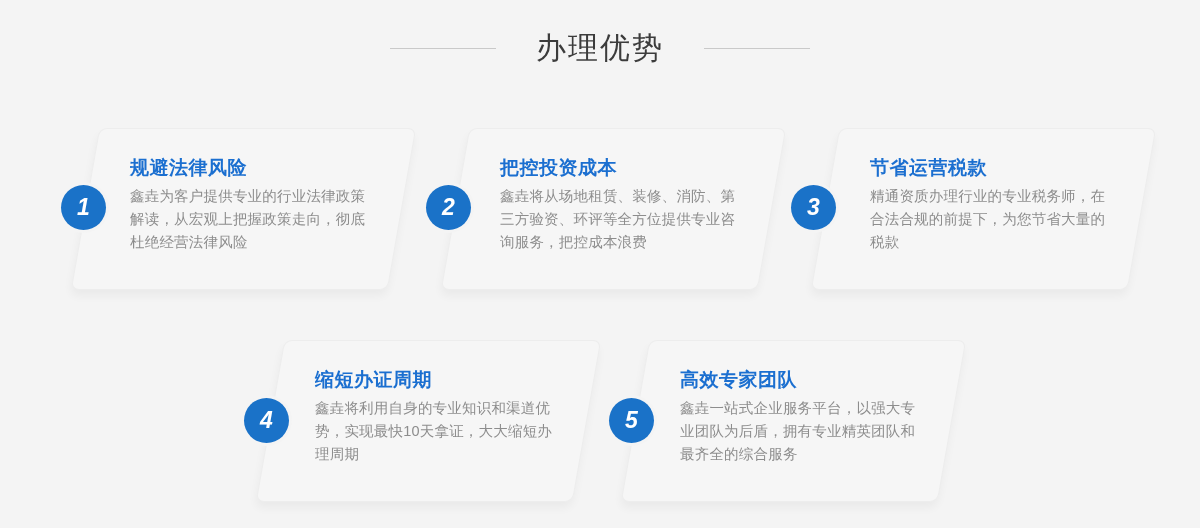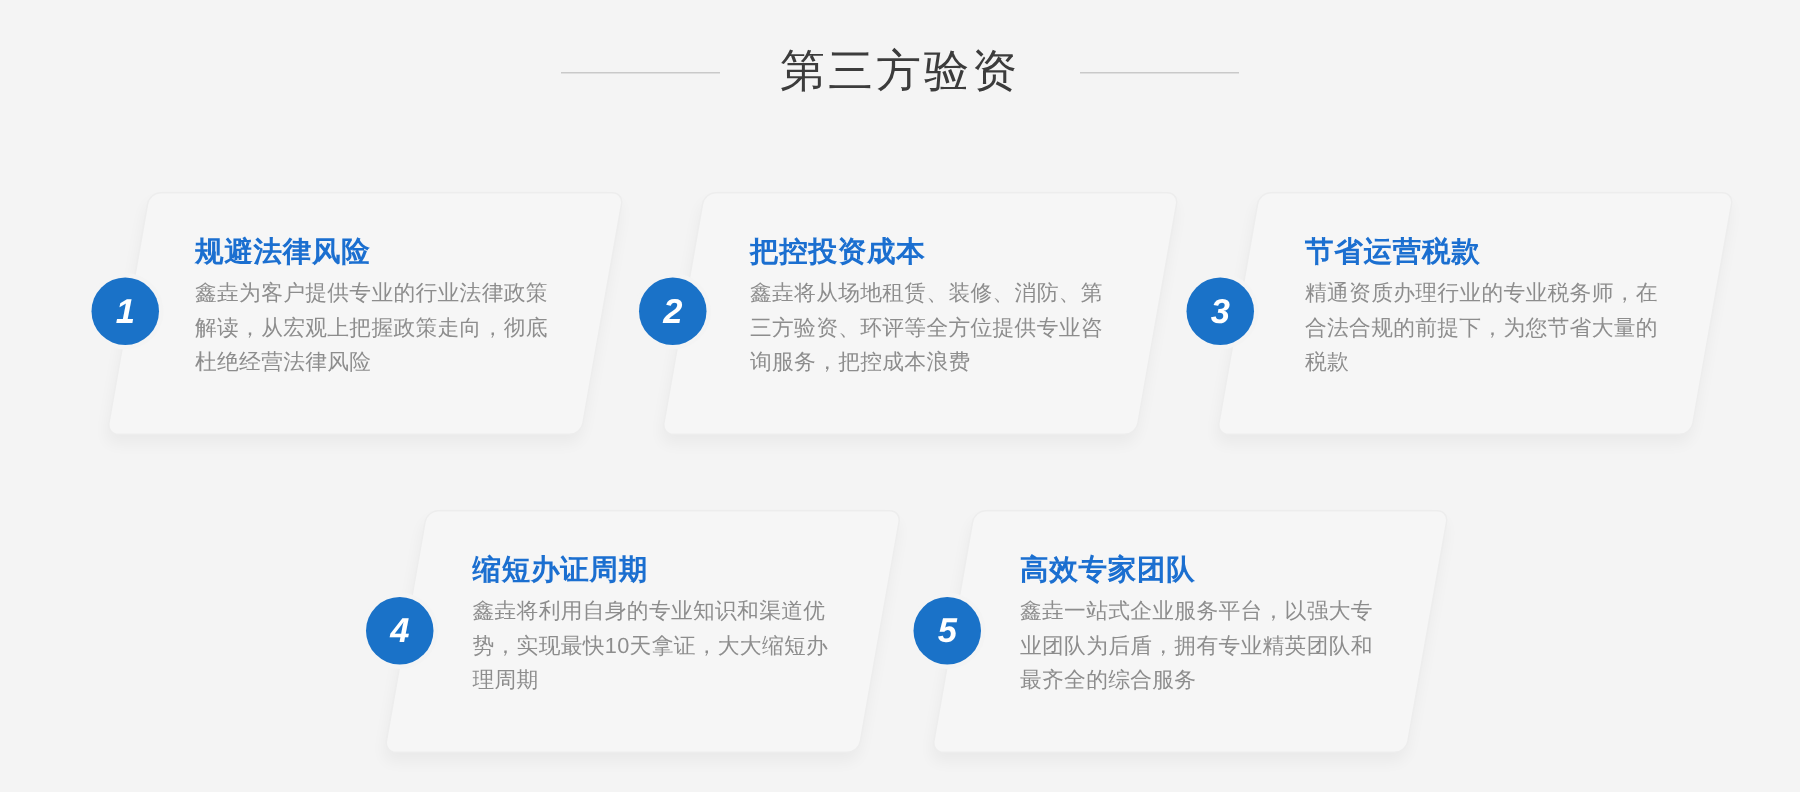--- a/index.html
+++ b/index.html
@@ -119,21 +119,21 @@
   .badge.b2 { left: 426px; top: 185px; }
   .badge.b3 { left: 791px; top: 185px; }
   .badge.b4 { left: 244px; top: 398px; }
   .badge.b5 { left: 609px; top: 398px; }
 </style>
 </head>
 <body>
 
 <div class="section-header">
   <span class="rule left"></span>
-  <h1 class="section-title">第三方验资</h1>
+  <h1 class="section-title">办理优势</h1>
   <span class="rule right"></span>
 </div>
 
 <div class="rows">
 
   <div class="card c1">
     <div class="card-inner">
       <div class="card-title">规避法律风险</div>
       <div class="card-desc">鑫垚为客户提供专业的行业法律政策解读，从宏观上把握政策走向，彻底杜绝经营法律风险</div>
     </div>

